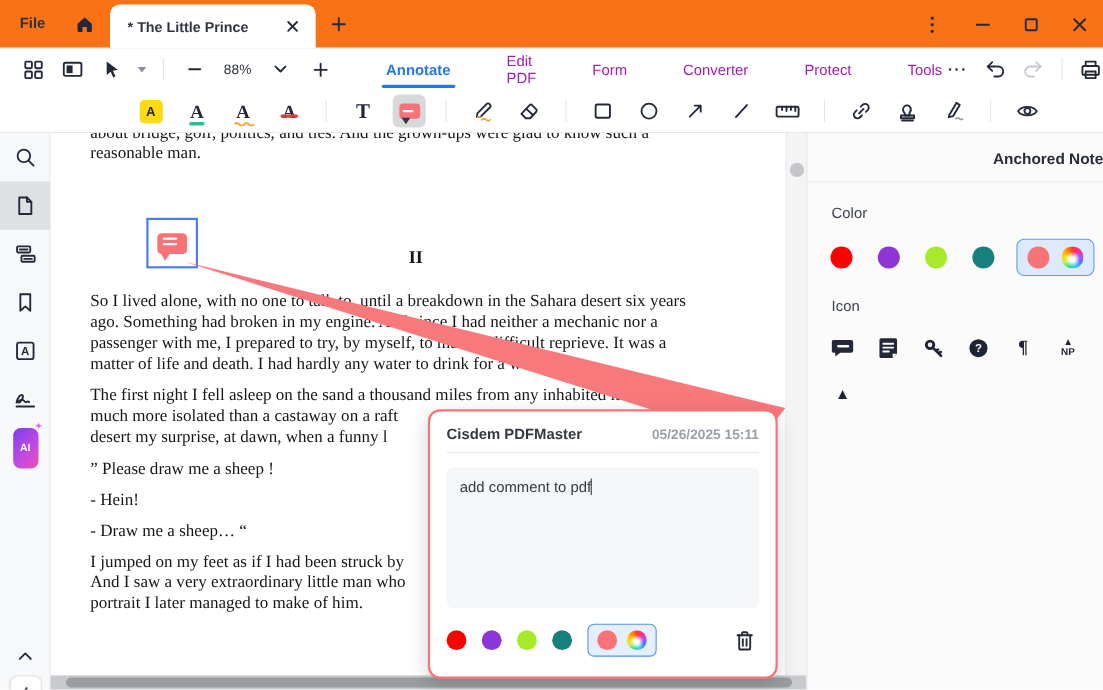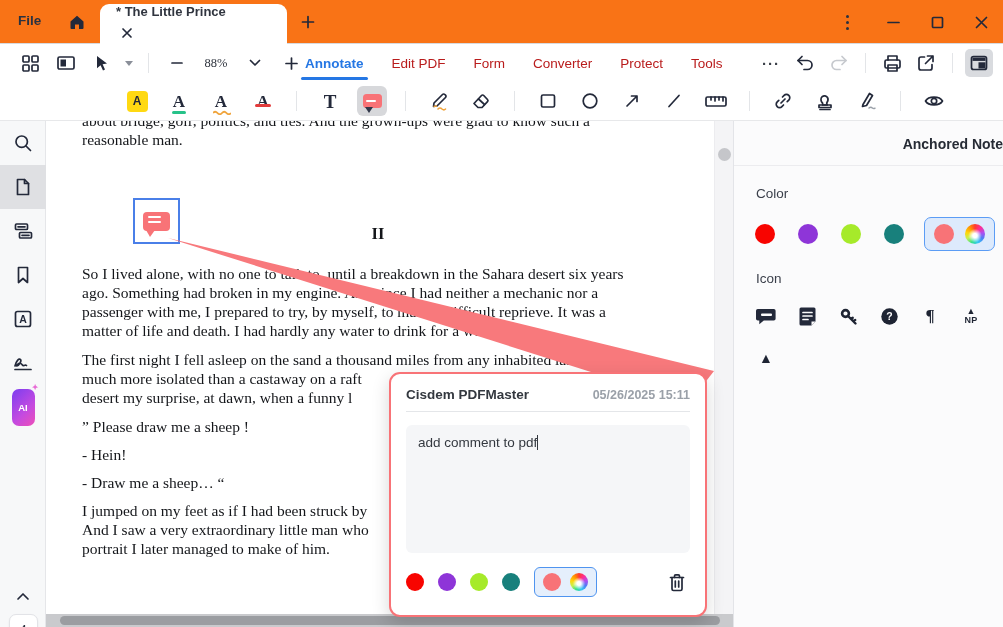--- a/index.html
+++ b/index.html
@@ -3,39 +3,39 @@
 <meta charset="utf-8">
 <style>
   * { margin:0; padding:0; box-sizing:border-box; }
   html,body { width:1003px; height:627px; overflow:hidden; }
   body { font-family:"Liberation Sans", sans-serif; background:#fff; position:relative; color:#2b3240; }
 
   
   .titlebar { position:absolute; left:0; top:0; width:1003px; height:44px; background:#f97316; border-bottom:1px solid #d8dade; }
   .file-menu { position:absolute; left:18px; top:13px; font-size:13.5px; font-weight:700; color:#2b3240; }
   .home-btn { position:absolute; left:64px; top:9px; width:26px; height:26px; display:flex; align-items:center; justify-content:center; }
-  .doc-tab { position:absolute; left:100px; top:4px; width:187px; height:40px; background:#fff; border-radius:9px 9px 0 0; display:flex; padding:0 10px 0 16px;flex-direction:column; }
+  .doc-tab { position:absolute; left:100px; top:4px; width:187px; height:40px; background:#fff; border-radius:9px 9px 0 0; display:flex; align-items:center; padding:0 10px 0 16px; }
   .doc-tab .tab-title { font-size:13px; font-weight:600; color:#30353f; flex:1; white-space:nowrap; overflow:hidden; }
   .tab-close { width:22px; height:22px; display:flex; align-items:center; justify-content:center; border-radius:4px; }
   .new-tab { position:absolute; left:297px; top:11px; width:22px; height:22px; display:flex; align-items:center; justify-content:center; font-size:18px; color:#3a3f48; }
   .win-controls { position:absolute; right:0; top:0; height:44px; display:flex; align-items:center; }
   .win-btn { width:44px; height:44px; display:flex; align-items:center; justify-content:center; }
   .kebab { position:absolute; right:144px; top:10px; width:24px; height:24px; display:flex; align-items:center; justify-content:center; }
   .kebab span { display:flex; flex-direction:column; gap:3px; }
   .kebab i { width:3px; height:3px; background:#2b3240; border-radius:50%; display:block; }
 
   
   .toolbar1 { position:absolute; left:0; top:44px; width:1003px; height:38px; background:#fff; display:flex; align-items:center; }
   .t1-left { display:flex; align-items:center; padding-left:16px; gap:8px; }
   .tool-btn { min-width:28px; height:28px; display:flex; align-items:center; justify-content:center; border-radius:5px; }
   .tool-btn.active { background:#d9dbdf; }
   .vsep { width:1px; height:20px; background:#e3e5e8; margin:0 6px; }
-  .zoom-level { font-size:12.5px; color:#30353f; min-width:34px; text-align:center;font-family:Liberation Serif, serif; }
-  .ribbon-tabs { display:flex; align-items:center; gap:28px; }
-  .ribbon-tab { font-size:13.5px; color:#b91c1c; position:relative; padding:9px 0; cursor:default; }
+  .zoom-level { font-size:12.5px; color:#30353f; min-width:34px; text-align:center; }
+  .ribbon-tabs { display:flex; align-items:center; gap:51px; margin-left:46px; }
+  .ribbon-tab { font-size:13.5px; color:#a21caf; position:relative; padding:9px 0; cursor:default; }
   .ribbon-tab.active { color:#2577e4; font-weight:700; }
   .ribbon-tab.active::after { content:""; position:absolute; left:-4px; right:-4px; bottom:0; height:3px; background:#2577e4; border-radius:2px; }
   .t1-right { display:flex; align-items:center; margin-left:auto; padding-right:10px; gap:6px; }
   .more-dots { font-size:15px; letter-spacing:1px; color:#3a3f48; font-weight:700; }
 
   
   .toolbar2 { position:absolute; left:0; top:82px; width:1003px; height:39px; background:#fff; border-bottom:1px solid #e7e8ea; display:flex; align-items:center; padding-left:122px; gap:12px; }
   .a-tool { width:30px; height:30px; display:flex; align-items:center; justify-content:center; border-radius:6px; position:relative; }
   .a-tool.selected { background:#d7d8db; }
   .hl-chip { width:21px; height:21px; background:#ffd912; border-radius:4px; display:flex; align-items:center; justify-content:center; font-size:12px; font-weight:800; color:#23293a; }

